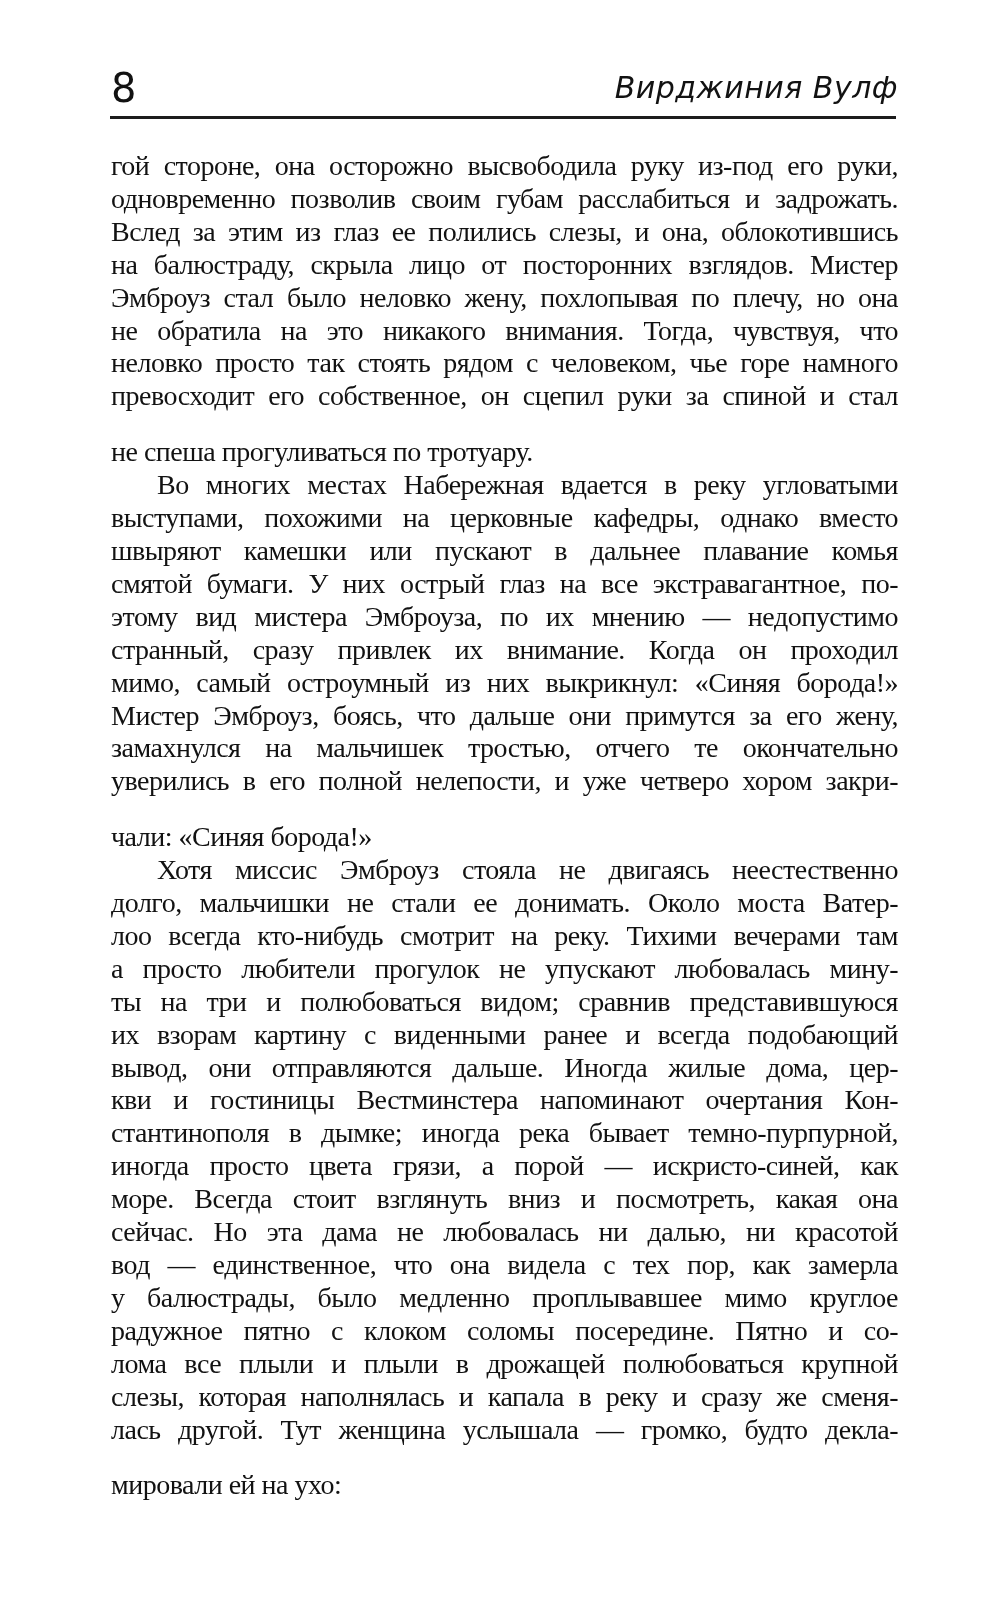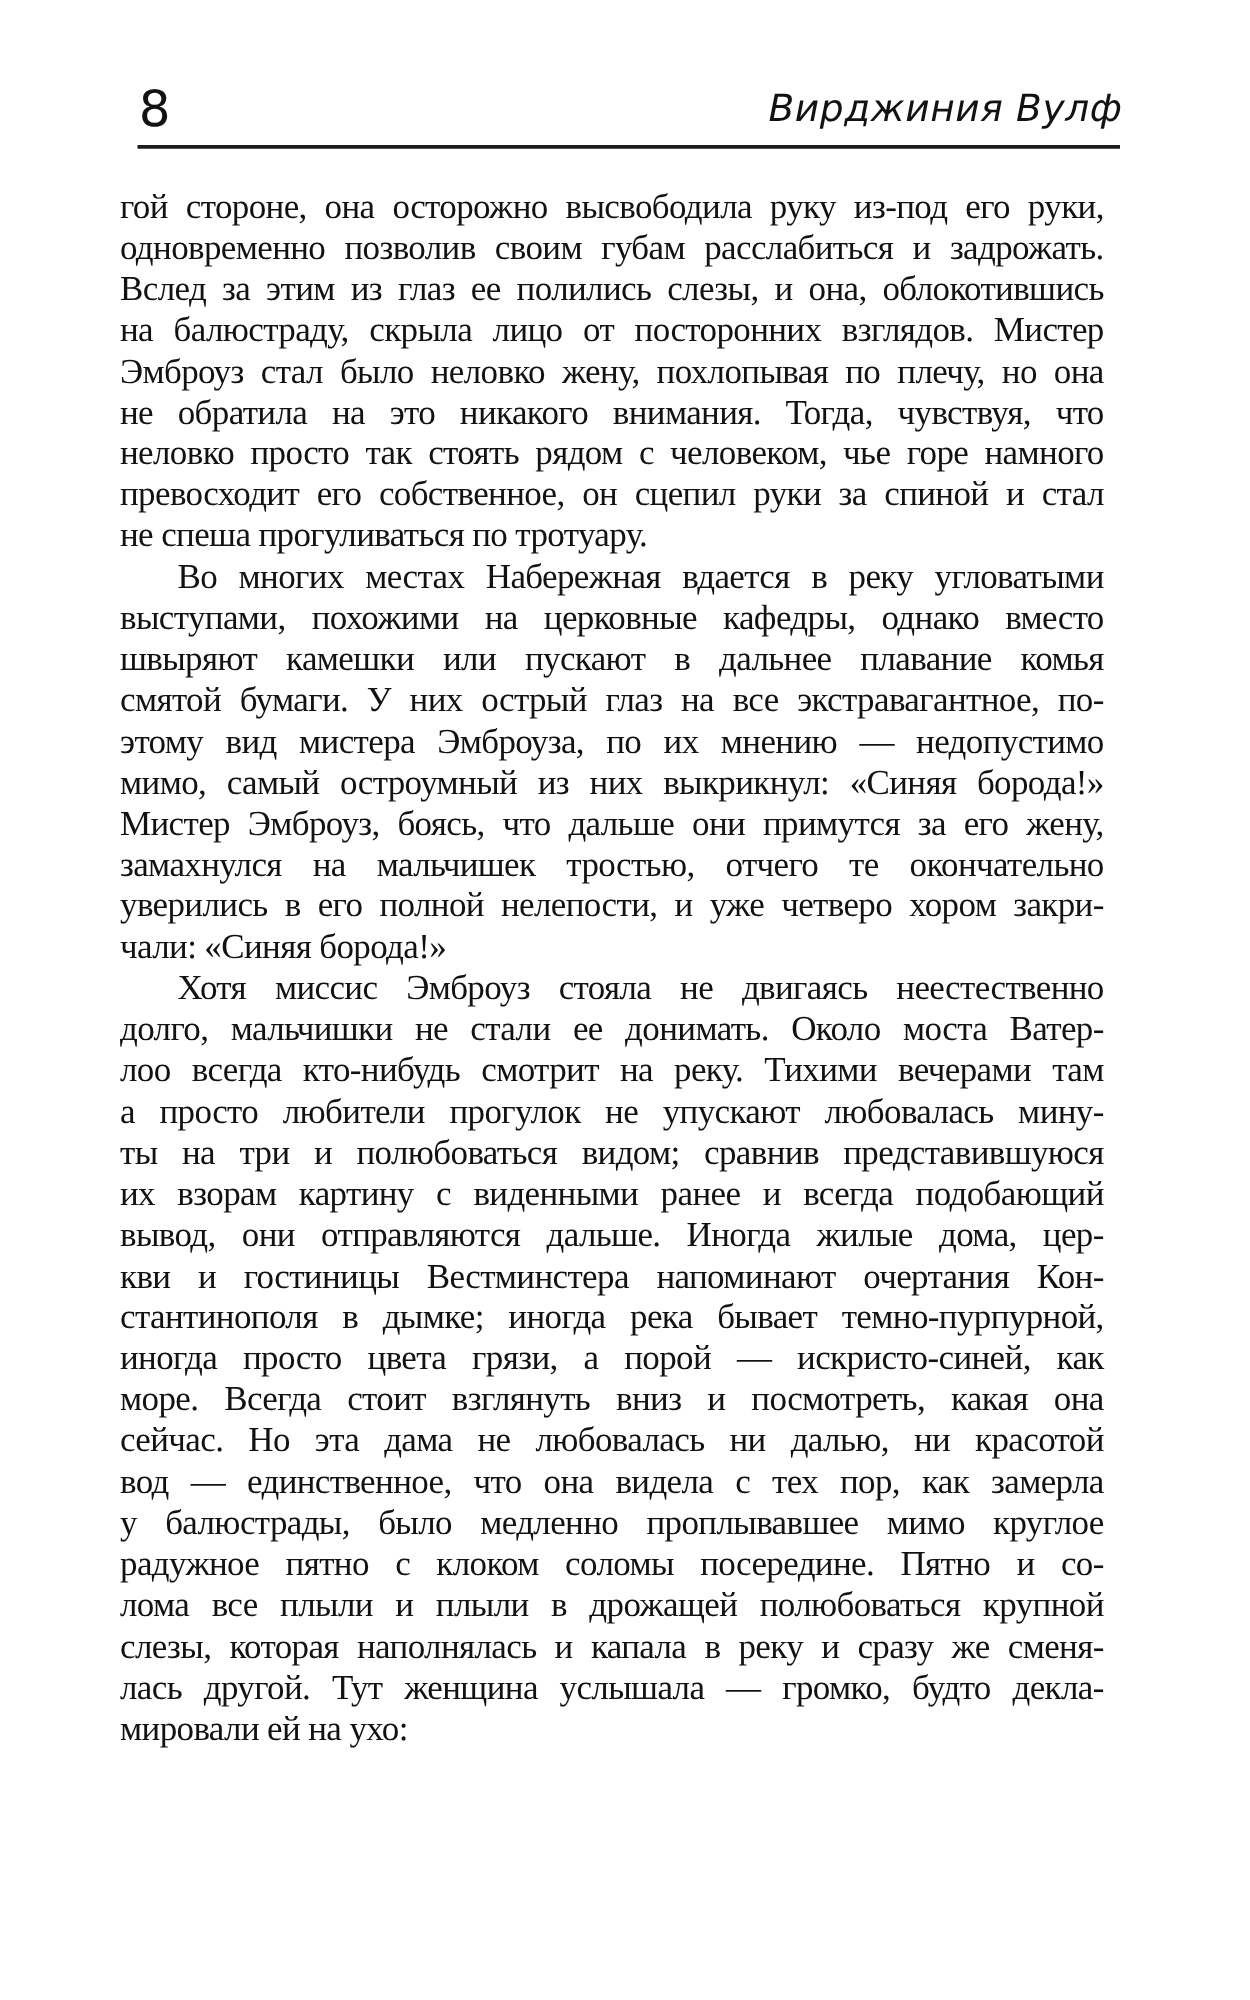--- a/index.html
+++ b/index.html
@@ -41,40 +41,41 @@
   .header-rule {
     position: absolute;
     left: 110px;
     top: 116px;
     width: 786px;
     height: 3px;
     background: #1c1c1c;
   }
   .body-text {
     position: absolute;
-    left: 96px;
+    left: 111px;
     top: 150px;
     width: 787px;
     font-family: "Liberation Serif", serif;
     font-size: 28px;
     line-height: 32.9px;
     letter-spacing: -0.5px;
     color: #121212;
   }
   .para {
     margin: 0;
   }
   .line {
     text-align: justify;
     text-align-last: justify;
     white-space: normal;
   }
   .line.last {
     text-align: left;
     text-align-last: left;
+    margin-top: 23px;
   }
   .line.indent {
     text-indent: 46px;
   }
 </style>
 </head>
 <body>
 
 <div class="page">
   <div class="running-header">
@@ -93,20 +94,21 @@
         <div class="line">неловко просто так стоять рядом с человеком, чье горе намного</div>
         <div class="line">превосходит его собственное, он сцепил руки за спиной и стал</div>
         <div class="line last">не спеша прогуливаться по тротуару.</div>
       </div>
       <div class="para">
         <div class="line indent">Во многих местах Набережная вдается в реку угловатыми</div>
         <div class="line">выступами, похожими на церковные кафедры, однако вместо</div>
         <div class="line">швыряют камешки или пускают в дальнее плавание комья</div>
         <div class="line">смятой бумаги. У них острый глаз на все экстравагантное, по-</div>
         <div class="line">этому вид мистера Эмброуза, по их мнению — недопустимо</div>
+        <div class="line">странный, сразу привлек их внимание. Когда он проходил</div>
         <div class="line">мимо, самый остроумный из них выкрикнул: «Синяя борода!»</div>
         <div class="line">Мистер Эмброуз, боясь, что дальше они примутся за его жену,</div>
         <div class="line">замахнулся на мальчишек тростью, отчего те окончательно</div>
         <div class="line">уверились в его полной нелепости, и уже четверо хором закри-</div>
         <div class="line last">чали: «Синяя борода!»</div>
       </div>
       <div class="para">
         <div class="line indent">Хотя миссис Эмброуз стояла не двигаясь неестественно</div>
         <div class="line">долго, мальчишки не стали ее донимать. Около моста Ватер-</div>
         <div class="line">лоо всегда кто-нибудь смотрит на реку. Тихими вечерами там</div>

